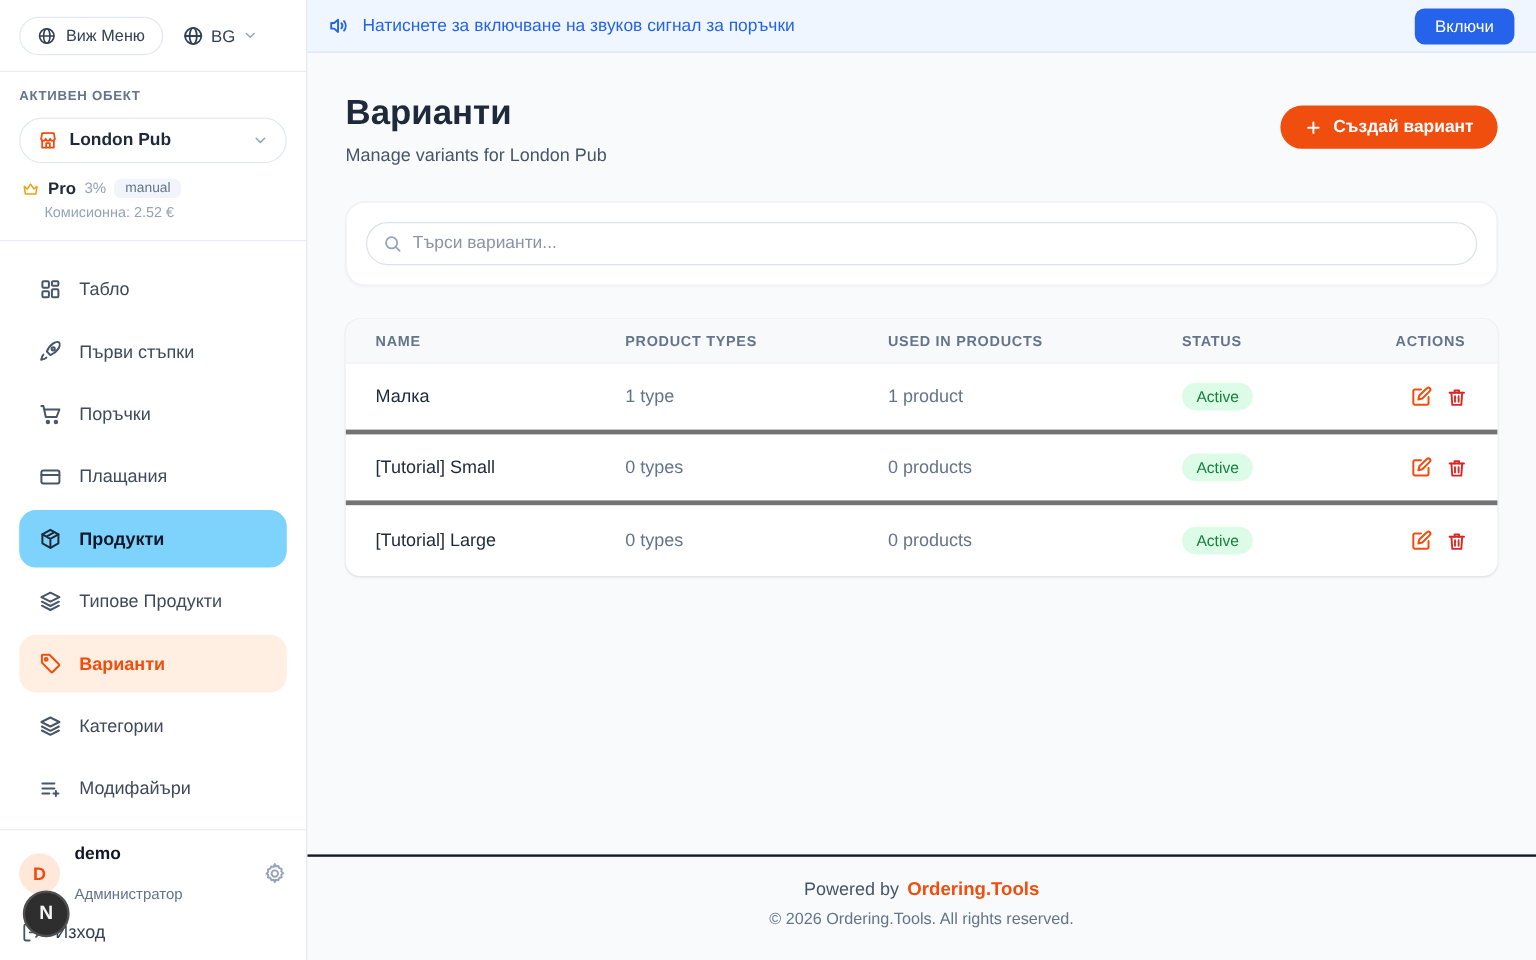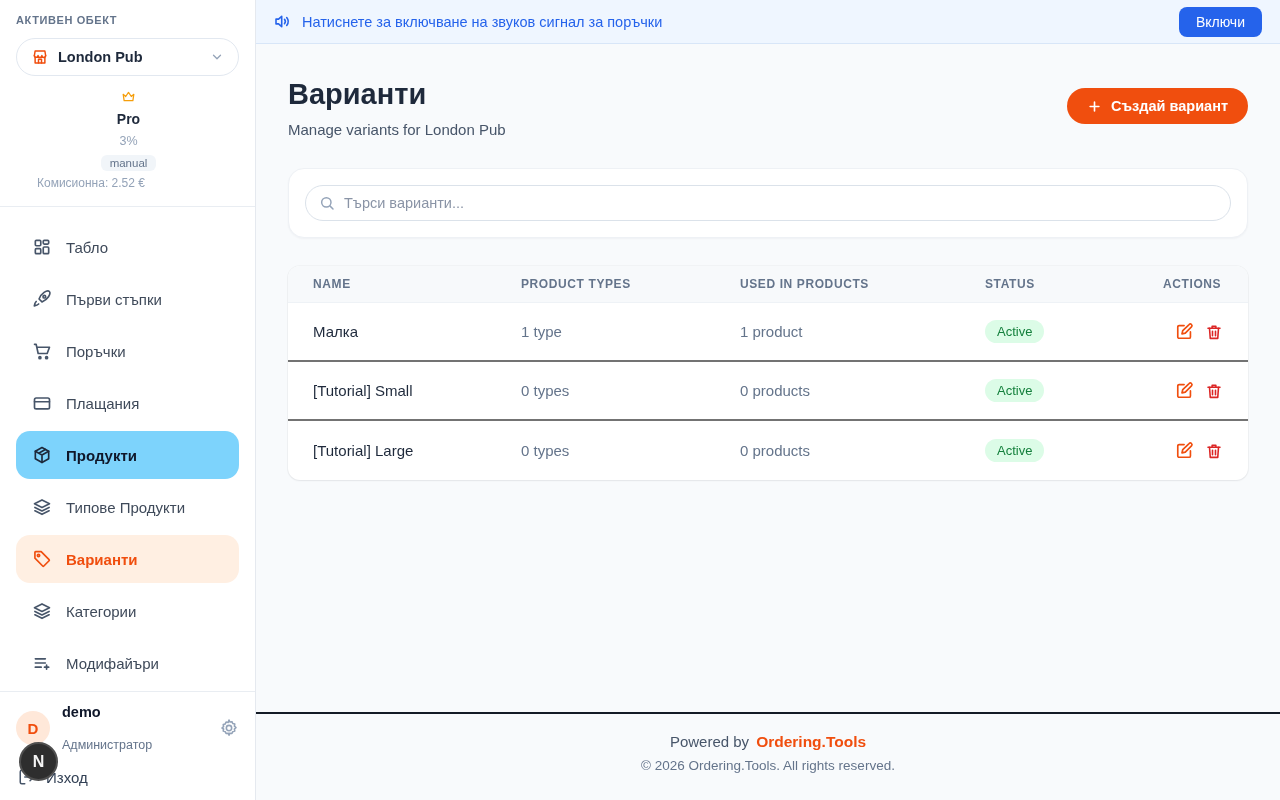--- a/index.html
+++ b/index.html
@@ -12,21 +12,21 @@
   .sidebar { width:256px; height:800px; background:#ffffff; border-right:1px solid #e5e9ef; display:flex; flex-direction:column; position:relative; }
   .sb-top { height:60px; display:flex; align-items:center; padding:0 16px; gap:16px; border-bottom:1px solid #e9edf2; flex:none; }
   .menu-btn { display:flex; align-items:center; gap:8px; border:1px solid #e2e8f0; border-radius:9999px; padding:7px 14px; background:#fff; font-size:13.5px; color:#334155; cursor:pointer; }
   .lang-sel { display:flex; align-items:center; gap:6px; color:#334155; font-size:14px; font-weight:500; cursor:pointer; }
   .lang-sel .chev { color:#94a3b8; }
 
   .sb-venue { padding:14px 16px 16px; border-bottom:1px solid #e9edf2; flex:none; }
   .sb-label { font-size:11px; font-weight:700; letter-spacing:.6px; color:#64748b; margin-bottom:12px; }
   .venue-sel { height:38px; border:1px solid #e2e8f0; border-radius:19px; display:flex; align-items:center; gap:9px; padding:0 14px; margin-bottom:13px; cursor:pointer; background:#fff; }
   .venue-sel .vname { flex:1; font-size:14.5px; font-weight:600; color:#1e293b; }
-  .plan-row { display:flex; align-items:center; gap:7px; padding-left:2px;flex-direction:column; }
+  .plan-row { display:flex; align-items:center; gap:7px; padding-left:2px; }
   .plan-name { font-size:14px; font-weight:700; color:#1e293b; }
   .plan-pct { font-size:12.5px; color:#94a3b8; }
   .plan-badge { background:#f1f5f9; color:#64748b; font-size:11.5px; padding:2px 9px; border-radius:6px; }
   .commission { font-size:12px; color:#94a3b8; margin:5px 0 0 21px; }
 
   .sb-nav { padding:16px 16px 0; flex:1; overflow:hidden; }
   .nav-item { height:48px; border-radius:14px; display:flex; align-items:center; gap:14px; padding:0 16px; margin-bottom:4px; color:#3f4a5a; cursor:pointer; }
   .nav-item .nicon { color:#475569; }
   .nav-item .nlabel { font-size:15px; font-weight:500; }
   .nav-item.hover { background:#7dd3fc; }
@@ -64,21 +64,21 @@
   .search-input { height:36px; border:1px solid #dbe2ea; border-radius:18px; display:flex; align-items:center; gap:9px; padding:0 13px; background:#fff; }
   .search-input input { border:none; outline:none; flex:1; font-size:14.5px; font-family:inherit; color:#334155; background:transparent; }
   .search-input input::placeholder { color:#8a94a6; }
   .search-icon { color:#94a3b8; }
 
   .table-card { margin-top:28px; background:#fff; border-radius:12px; overflow:hidden; box-shadow:0 1px 2px rgba(16,24,40,.06), 0 0 0 1px rgba(16,24,40,.03); }
   .trow { display:grid; grid-template-columns:208px 219px 245px 178px 1fr; align-items:center; padding:0 25px; }
   .thead { background:#f7f9fb; height:37px; border-bottom:1px solid #eef2f6; }
   .th { font-size:12px; font-weight:700; letter-spacing:.6px; color:#64748b; text-transform:uppercase; }
   .th.actions, .td.actions { text-align:left; }
-  .tbody .trow { height:59px; border-bottom:2px solid #737373; }
+  .tbody .trow { height:59px; border-bottom:4px solid #737373; }
   .tbody .trow:last-child { border-bottom:none; }
   .td.name { font-size:15px; color:#1e293b; font-weight:500; }
   .td.muted { font-size:15px; color:#64748b; }
   .badge-active { display:inline-block; background:#dcfce7; color:#15803d; font-size:13px; font-weight:500; padding:4px 12px; border-radius:9999px; }
   .td.actions { display:flex; justify-content:flex-end; gap:11px; align-items:center; }
   .act-edit { color:#f04e0e; cursor:pointer; }
   .act-del { color:#dc2626; cursor:pointer; }
 
   .footer { flex:none; border-top:2px solid #141b26; padding:19px 0 0; text-align:center; height:88px; }
   .powered { font-size:15px; color:#475569; display:flex; justify-content:center; align-items:baseline; gap:7px; }
@@ -171,20 +171,43 @@
         <path d="M12 2.5l1 2.3 2.5-.4 1 2.2 2.4.7-.4 2.5 1.9 1.7-1.9 1.7.4 2.5-2.4.7-1 2.2-2.5-.4-1 2.3-1-2.3-2.5.4-1-2.2-2.4-.7.4-2.5L3.6 12l1.9-1.7-.4-2.5 2.4-.7 1-2.2 2.5.4z"></path>
       </symbol>
     <symbol id="i-logout" viewBox="0 0 24 24" fill="none" stroke="currentColor" stroke-width="2" stroke-linecap="round" stroke-linejoin="round">
         <path d="M9 21H5a2 2 0 0 1-2-2V5a2 2 0 0 1 2-2h4"></path>
         <path d="M16 17l5-5-5-5M21 12H9"></path>
       </symbol>
   </defs>
 </svg>
 
 <aside class="sidebar">
+  <div class="sb-top">
+    <button class="menu-btn">
+      <span>
+          <svg class="ic" width="16" height="16">
+            <use href="#i-globe"></use>
+          </svg>
+        </span>
+      <span>Виж Меню</span>
+    </button>
+    <div class="lang-sel">
+      <span>
+          <svg class="ic" width="18" height="18">
+            <use href="#i-globe"></use>
+          </svg>
+        </span>
+      <span>BG</span>
+      <span class="chev">
+          <svg class="ic" width="13" height="13">
+            <use href="#i-chevron"></use>
+          </svg>
+        </span>
+    </div>
+  </div>
 
   <div class="sb-venue">
     <div class="sb-label">АКТИВЕН ОБЕКТ</div>
     <div class="venue-sel">
       <span style="color:#f04e0e">
           <svg class="ic" width="18" height="18">
             <use href="#i-store"></use>
           </svg>
         </span>
       <span class="vname">London Pub</span>

